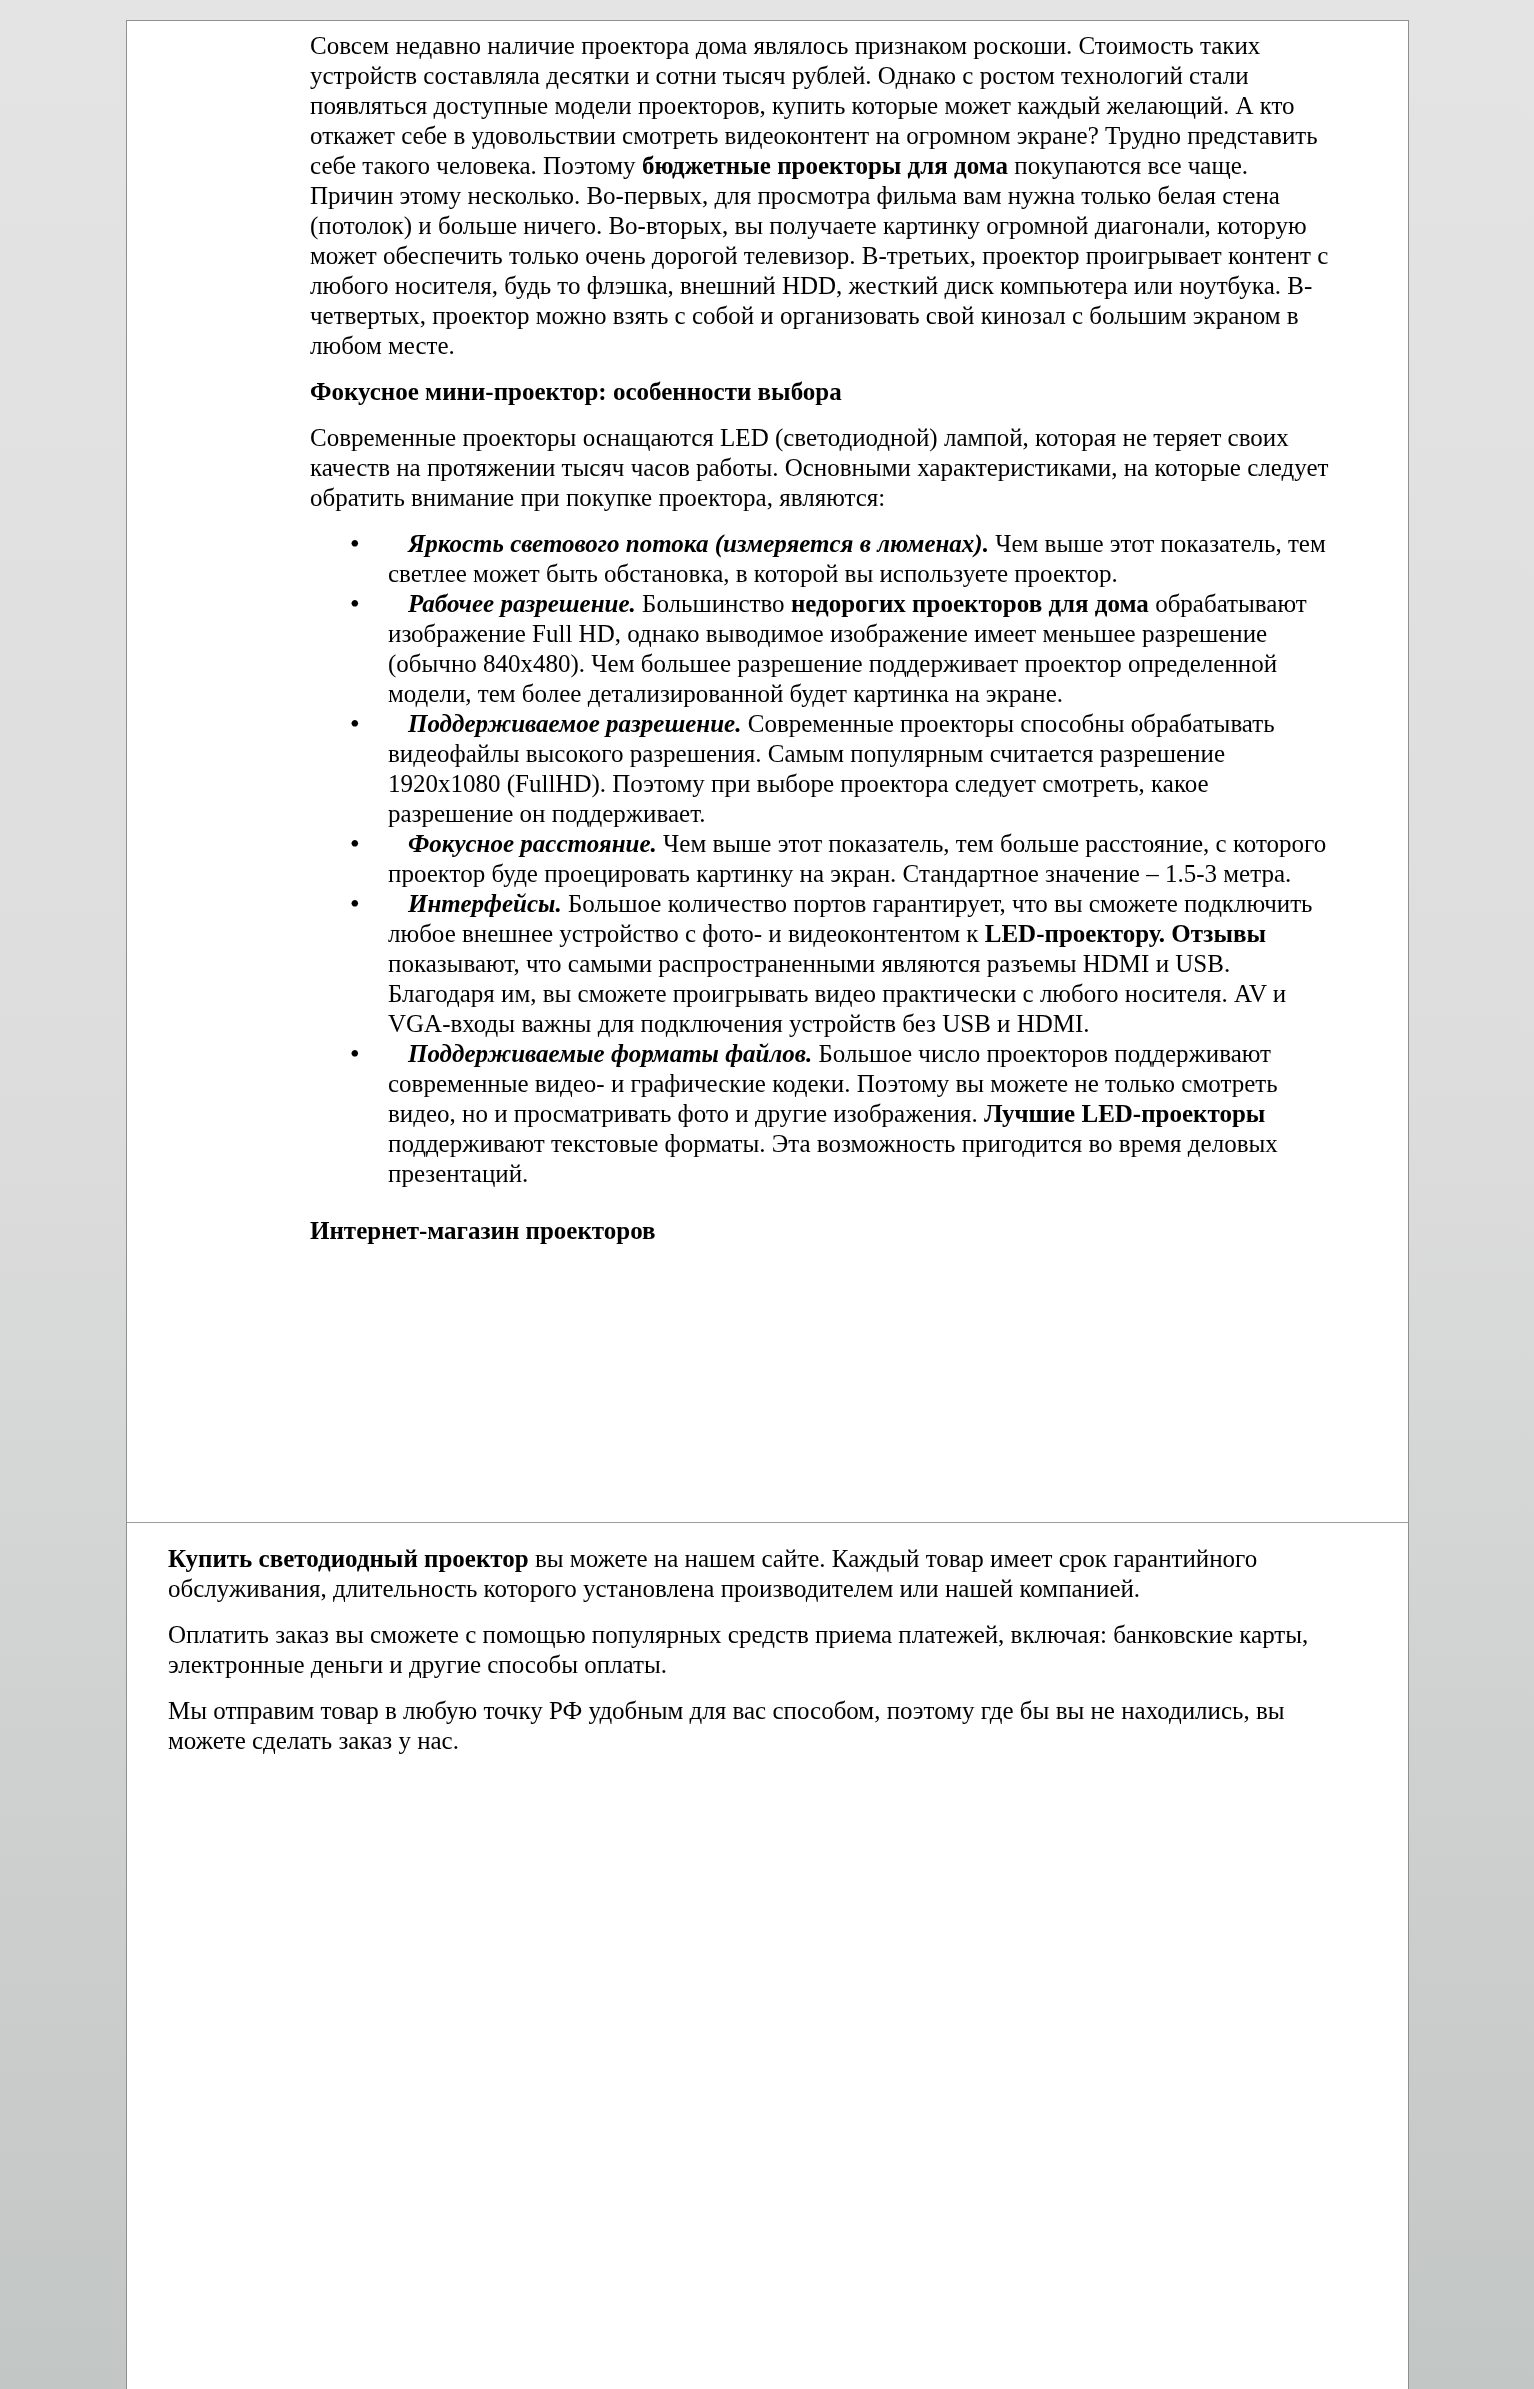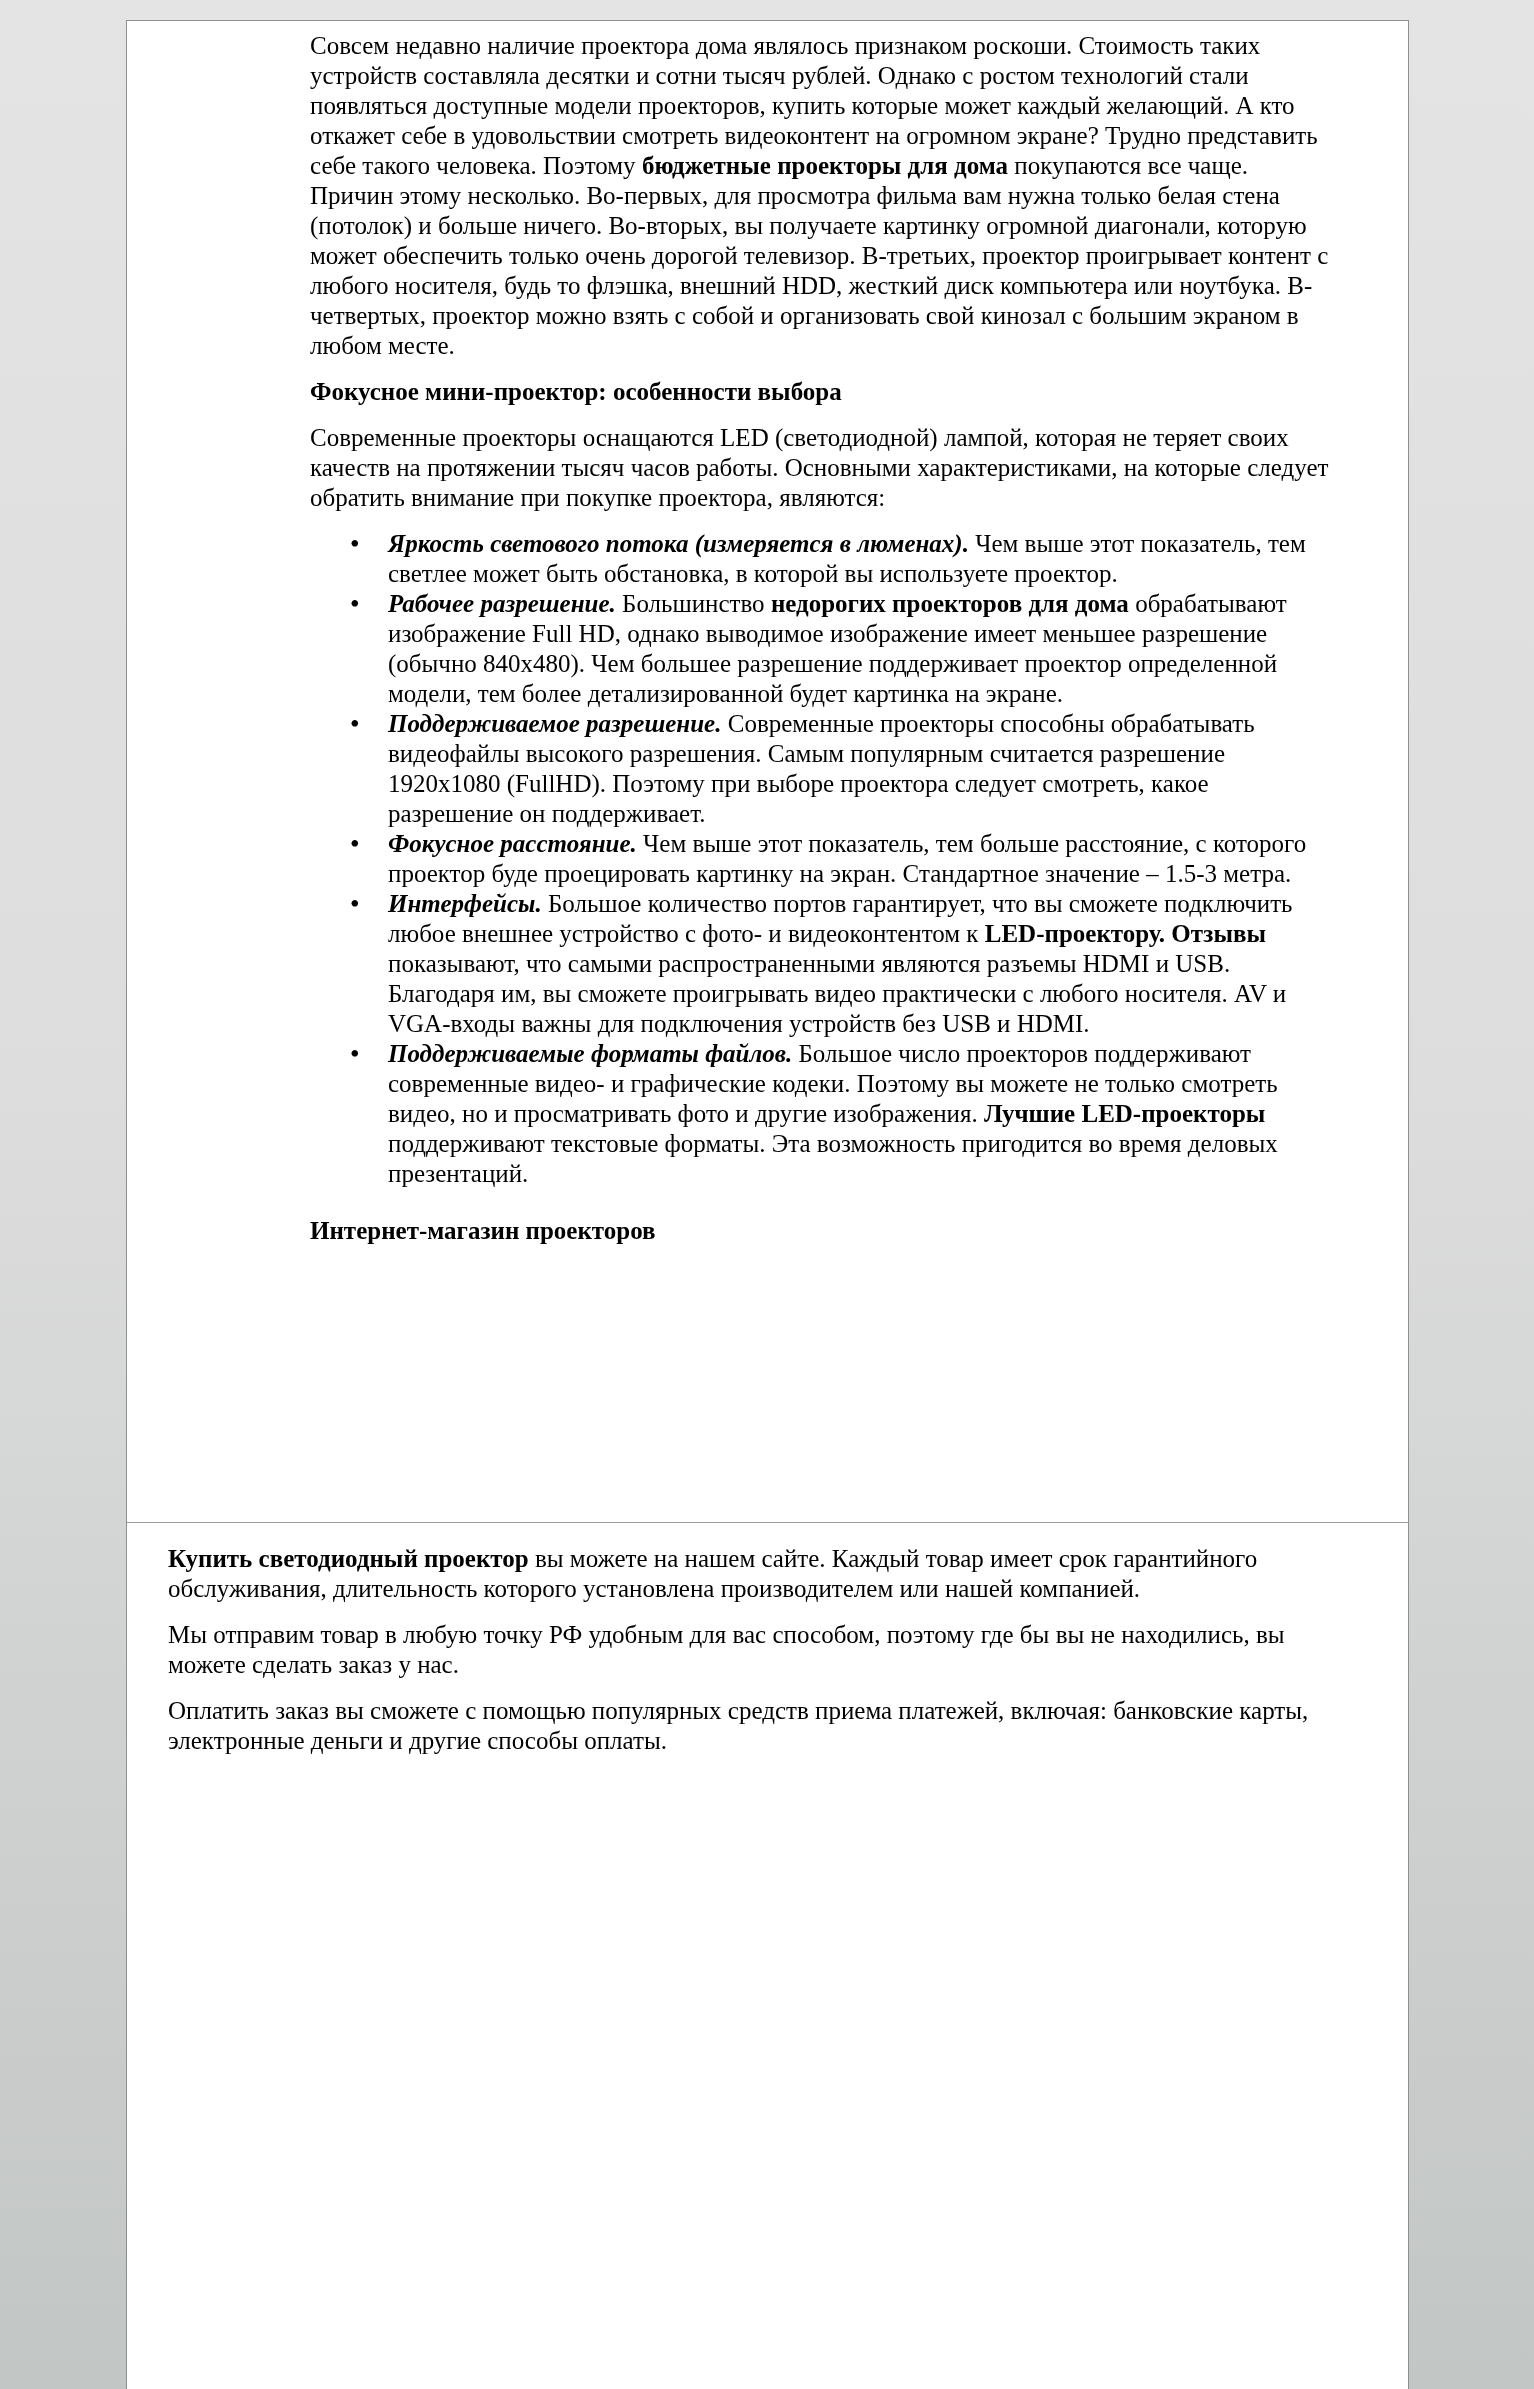--- a/index.html
+++ b/index.html
@@ -62,21 +62,21 @@
     line-height:30px;
   }
   li::before{
     content:"\2022";
     position:absolute;
     left:40px;top:0;
     font-size:27.5px;
     line-height:30px;
   }
   .run.b{font-weight:bold;}
-  .run.i{font-style:italic;}
+  .run.i{font-style:italic;margin-left:20px;}
 </style>
 </head>
 <body>
 
 <div class="desk">
   <div class="page-stack">
     <section class="page page-1">
         <p><span class="run">Совсем недавно наличие проектора дома являлось признаком роскоши. Стоимость таких устройств составляла десятки и сотни тысяч рублей. Однако с ростом технологий стали появляться доступные модели проекторов, купить которые может каждый желающий. А кто откажет себе в удовольствии смотреть видеоконтент на огромном экране? Трудно представить себе такого человека. Поэтому </span><span class="run b">бюджетные проекторы для дома</span><span class="run"> покупаются все чаще. Причин этому несколько. Во-первых, для просмотра фильма вам нужна только белая стена (потолок) и больше ничего. Во-вторых, вы получаете картинку огромной диагонали, которую может обеспечить только очень дорогой телевизор. В-третьих, проектор проигрывает контент с любого носителя, будь то флэшка, внешний HDD, жесткий диск компьютера или ноутбука. В-четвертых, проектор можно взять с собой и организовать свой кинозал с большим экраном в любом месте.</span></p>
         <h3><span class="run b">Фокусное мини-проектор</span><span class="run">: особенности выбора</span></h3>
         <p><span class="run">Современные проекторы оснащаются LED (светодиодной) лампой, которая не теряет своих качеств на протяжении тысяч часов работы. Основными характеристиками, на которые следует обратить внимание при покупке проектора, являются:</span></p>
@@ -85,18 +85,18 @@
           <li><span class="run b i">Рабочее разрешение.</span><span class="run"> Большинство </span><span class="run b">недорогих проекторов для дома</span><span class="run"> обрабатывают изображение Full HD, однако выводимое изображение имеет меньшее разрешение (обычно 840x480). Чем большее разрешение поддерживает проектор определенной модели, тем более детализированной будет картинка на экране.</span></li>
           <li><span class="run b i">Поддерживаемое разрешение.</span><span class="run"> Современные проекторы способны обрабатывать видеофайлы высокого разрешения. Самым популярным считается разрешение 1920x1080 (FullHD). Поэтому при выборе проектора следует смотреть, какое разрешение он поддерживает.</span></li>
           <li><span class="run b i">Фокусное расстояние.</span><span class="run"> Чем выше этот показатель, тем больше расстояние, с которого проектор буде проецировать картинку на экран. Стандартное значение – 1.5-3 метра.</span></li>
           <li><span class="run b i">Интерфейсы.</span><span class="run"> Большое количество портов гарантирует, что вы сможете подключить любое внешнее устройство с фото- и видеоконтентом к </span><span class="run b">LED-проектору. Отзывы</span><span class="run"> показывают, что самыми распространенными являются разъемы HDMI и USB. Благодаря им, вы сможете проигрывать видео практически с любого носителя. AV и VGA-входы важны для подключения устройств без USB и HDMI.</span></li>
           <li><span class="run b i">Поддерживаемые форматы файлов.</span><span class="run"> Большое число проекторов поддерживают современные видео- и графические кодеки. Поэтому вы можете не только смотреть видео, но и просматривать фото и другие изображения. </span><span class="run b">Лучшие LED-проекторы</span><span class="run"> поддерживают текстовые форматы. Эта возможность пригодится во время деловых презентаций.</span></li>
         </ul>
         <h3><span class="run b">Интернет-магазин проекторов</span></h3>
       </section>
     <section class="page page-2">
         <p><span class="run b">Купить светодиодный проектор</span><span class="run"> вы можете на нашем сайте. Каждый товар имеет срок гарантийного обслуживания, длительность которого установлена производителем или нашей компанией.</span></p>
+        <p><span class="run">Оплатить заказ вы сможете с помощью популярных средств приема платежей, включая: банковские карты, электронные деньги и другие способы оплаты.</span></p>
         <p><span class="run">Мы отправим товар в любую точку РФ удобным для вас способом, поэтому где бы вы не находились, вы можете сделать заказ у нас.</span></p>
-        <p><span class="run">Оплатить заказ вы сможете с помощью популярных средств приема платежей, включая: банковские карты, электронные деньги и другие способы оплаты.</span></p>
       </section>
   </div>
 </div>
 
 
 </body></html>

